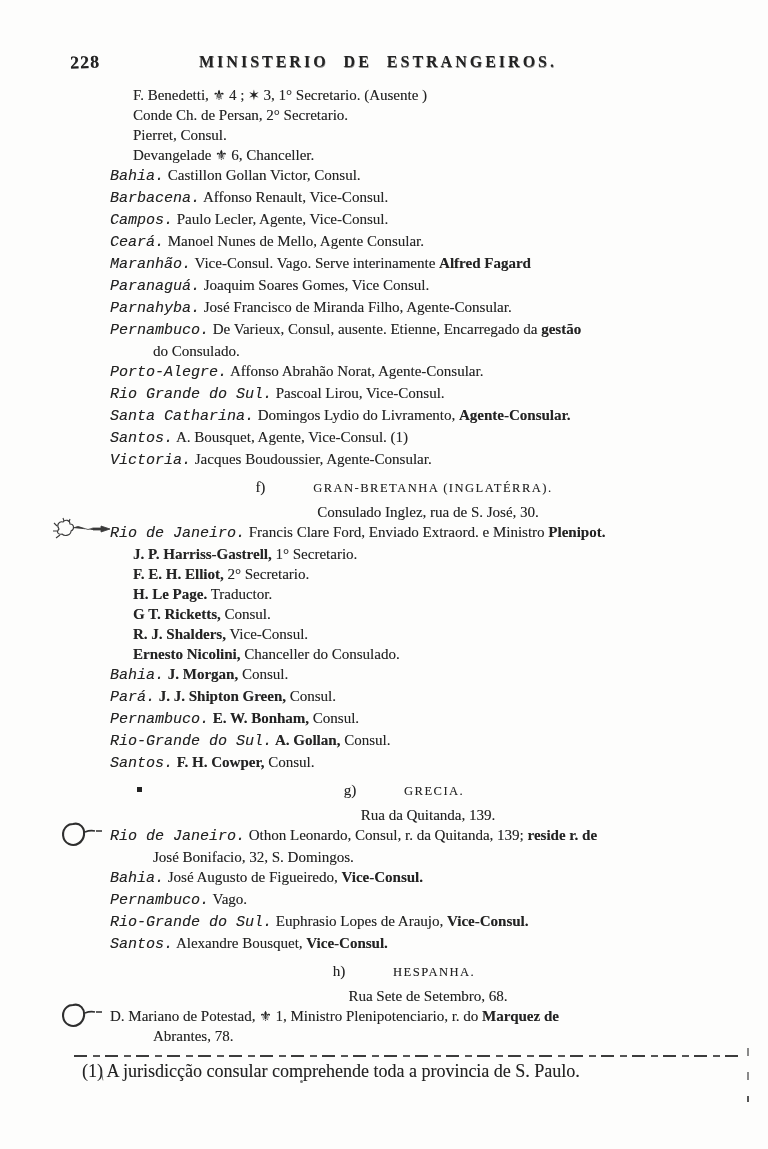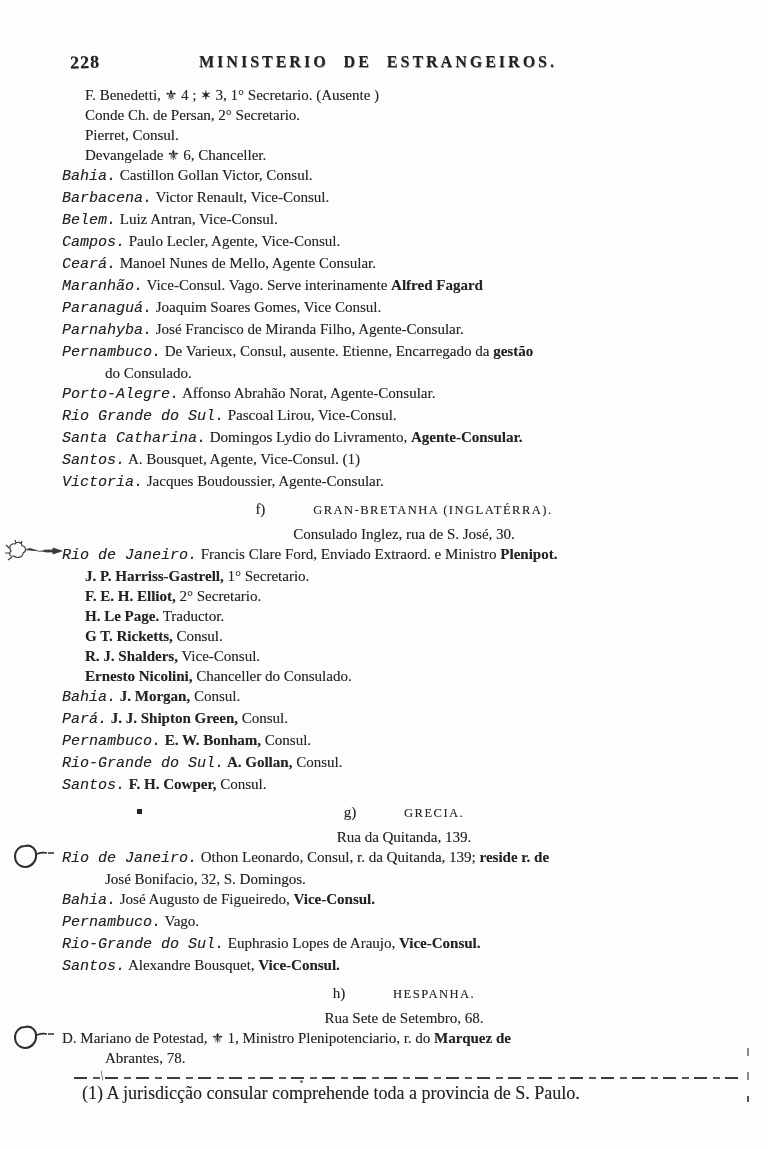--- a/index.html
+++ b/index.html
@@ -18,20 +18,21 @@
   }
   .header{
     position:absolute;top:53px;left:60px;right:72px;text-align:center;
     font-size:16px;font-weight:bold;letter-spacing:3px;word-spacing:8px;
     text-shadow:0.5px 0.5px 0 rgba(35,35,35,.5);
   }
   .content{position:absolute;top:85px;left:62px;width:684px;}
   .line{
     position:relative;font-size:15px;line-height:20px;
     text-shadow:0.2px 0.2px 0 rgba(35,35,35,.35);
+    margin-left:48px;
   }
   .l-entry{padding-left:23px;}
   .l-cont{padding-left:43px;}
   .l-center{text-align:center;font-family:Liberation Serif, serif;}
   .l-heading{text-align:center;margin:6px 0 4px 0;}
   .seg-italic{font-style:italic;font-family:Liberation Mono, monospace;}
   .seg-bold{font-weight:bold;}
   .seg-symbol{font-family:"DejaVu Sans",sans-serif;font-size:14px;}
   .seg-smallcaps{font-size:12.5px;letter-spacing:1.5px;margin-left:44px;}
   .mark{position:absolute;}
@@ -57,22 +58,21 @@
   <div class="pagenum">228</div>
   <div class="header">MINISTERIO DE ESTRANGEIROS.</div>
 
   <div class="content" id="content">
 
   <div class="line l-entry"><span class="seg-roman">F. Benedetti, </span><span class="seg-symbol">⚜</span><span class="seg-roman"> 4 ; </span><span class="seg-symbol">✶</span><span class="seg-roman"> 3, 1° Secretario. (Ausente )</span></div>
       <div class="line l-entry"><span class="seg-roman">Conde Ch. de Persan, 2° Secretario.</span></div>
       <div class="line l-entry"><span class="seg-roman">Pierret, Consul.</span></div>
       <div class="line l-entry"><span class="seg-roman">Devangelade </span><span class="seg-symbol">⚜</span><span class="seg-roman"> 6, Chanceller.</span></div>
       <div class="line l-place"><span class="seg-italic">Bahia.</span><span class="seg-roman"> Castillon Gollan Victor, Consul.</span></div>
-      <div class="line l-place"><span class="seg-italic">Barbacena.</span><span class="seg-roman"> Victor Renault, Vice-Consul.</span></div>
-      <div class="line l-place"><span class="seg-italic">Belem.</span><span class="seg-roman"> Luiz Antran, Vice-Consul.</span></div>
+      <div class="line l-place"><span class="seg-italic">Barbacena.</span><span class="seg-roman"> Affonso Renault, Vice-Consul.</span></div>
       <div class="line l-place"><span class="seg-italic">Campos.</span><span class="seg-roman"> Paulo Lecler, Agente, Vice-Consul.</span></div>
       <div class="line l-place"><span class="seg-italic">Ceará.</span><span class="seg-roman"> Manoel Nunes de Mello, Agente Consular.</span></div>
       <div class="line l-place"><span class="seg-italic">Maranhão.</span><span class="seg-roman"> Vice-Consul. Vago. Serve interinamente </span><span class="seg-bold">Alfred Fagard</span></div>
       <div class="line l-place"><span class="seg-italic">Paranaguá.</span><span class="seg-roman"> Joaquim Soares Gomes, Vice Consul.</span></div>
       <div class="line l-place"><span class="seg-italic">Parnahyba.</span><span class="seg-roman"> José Francisco de Miranda Filho, Agente-Consular.</span></div>
       <div class="line l-place"><span class="seg-italic">Pernambuco.</span><span class="seg-roman"> De Varieux, Consul, ausente. Etienne, Encarregado da </span><span class="seg-bold">gestão</span></div>
       <div class="line l-cont"><span class="seg-roman">do Consulado.</span></div>
       <div class="line l-place"><span class="seg-italic">Porto-Alegre.</span><span class="seg-roman"> Affonso Abrahão Norat, Agente-Consular.</span></div>
       <div class="line l-place"><span class="seg-italic">Rio Grande do Sul.</span><span class="seg-roman"> Pascoal Lirou, Vice-Consul.</span></div>
       <div class="line l-place"><span class="seg-italic">Santa Catharina.</span><span class="seg-roman"> Domingos Lydio do Livramento, </span><span class="seg-bold">Agente-Consular.</span></div>

